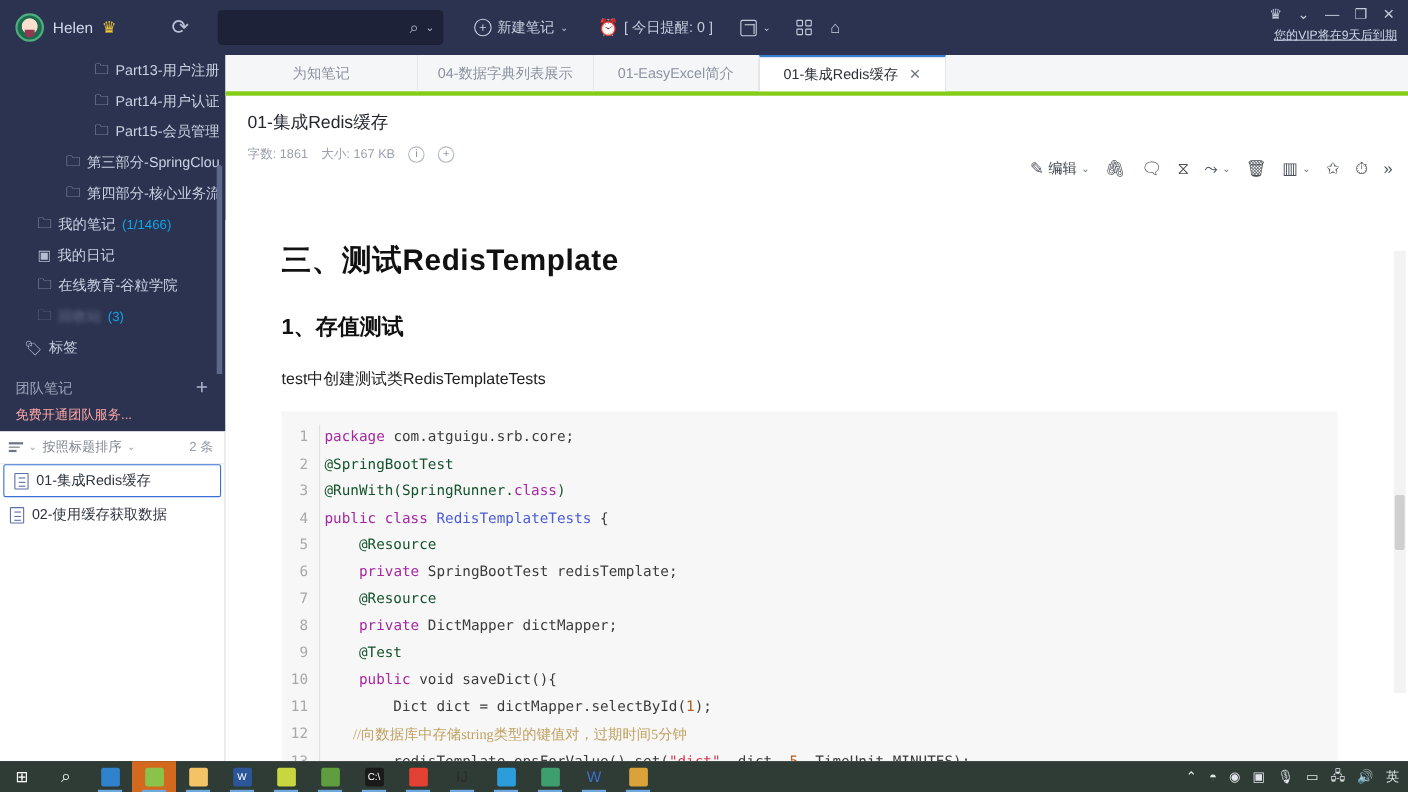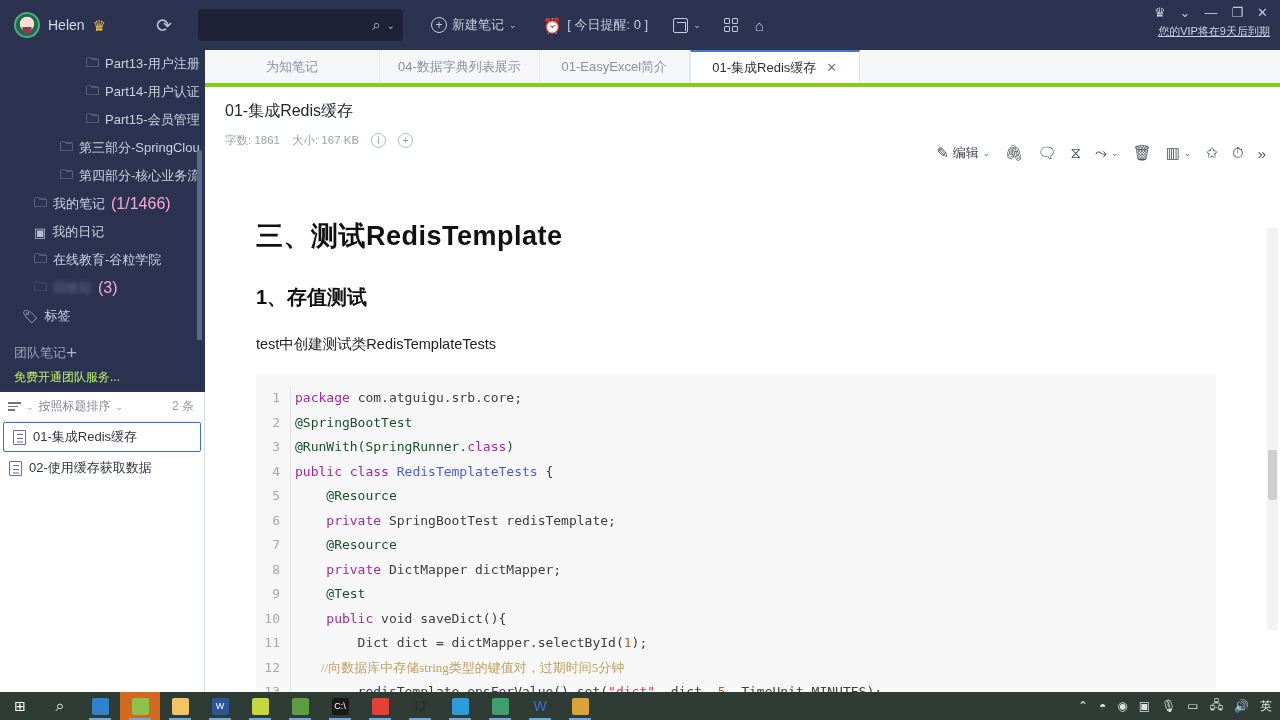--- a/index.html
+++ b/index.html
@@ -66,45 +66,45 @@
 
   
   .sidebar {
     position:absolute; left:0; top:50px; width:205px; height:340px;
     background:#2b3350; overflow:hidden;
   }
   .tree-item {
     display:flex; align-items:center; gap:6px; height:28px; color:#c9d1e2; font-size:13px; white-space:nowrap;
   }
   .tree-item .fico { font-size:13px; color:#b4bdd2; }
-  .tree-item .count { color:#f9a8d4; font-size:16px; }
+  .tree-item .count { color:#0ea5e9; font-size:12px; }
   .tree-item.dim { color:#6f7893; }
   .tree-item.dim .fico { color:#6f7893; }
   .blurred { filter: blur(2.1px); color:#6a7390; }
   .indent-3 { padding-left: 86px; }
   .indent-2 { padding-left: 60px; }
   .indent-1 { padding-left: 34px; }
   .indent-0 { padding-left: 22px; }
 
   .side-scroll {
     position:absolute; right:3px; top:100px; width:5px; height:210px;
     background:#5d678a; border-radius:3px;
   }
 
   .team-header {
     position:absolute; left:0; top:340px; width:205px; height:25px;
-    display:flex; align-items:center; 
+    display:flex; align-items:center; justify-content:space-between;
     padding: 0 16px 0 14px; background:#2b3350;
   }
   .team-header .t { color:#9aa3ba; font-size:13px; }
   .team-header .plus { color:#aab3c9; font-size:19px; line-height:1; }
   .team-sub {
     position:absolute; left:0; top:365px; width:205px; height:25px;
     display:flex; align-items:center; padding-left:14px;
-    background:#2b3350; color:#bef264; font-size:12px;
+    background:#2b3350; color:#fca5a5; font-size:12px;
   }
 
   
   .notelist {
     position:absolute; left:0; top:392px; width:205px; height:300px;
     background:#ffffff; border-right:1px solid #d8dce4;
   }
   .nl-toolbar {
     height:30px; display:flex; align-items:center; gap:5px;
     padding: 0 10px 0 8px; color:#9aa1ad; font-size:12px;

